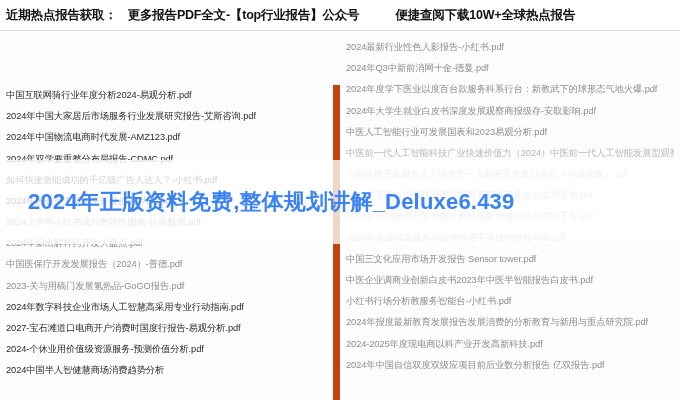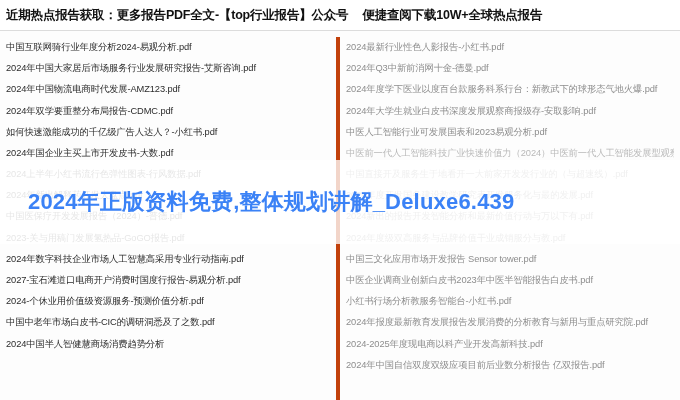--- a/index.html
+++ b/index.html
@@ -26,42 +26,42 @@
     height: 30px;
     background: #ffffff;
     border-bottom: 1px solid #dcdcdc;
     display: flex;
     align-items: center;
     padding: 0 6px;
     font-size: 12.5px;
     color: #111111;
     font-weight: bold;
     white-space: nowrap;
-    gap: 0;
+    gap: 11px;
     letter-spacing: -0.2px;
   }
   .topbar .seg { display: inline-block; }
   .topbar .gap { display: inline-block; width: 14px; }
 
   
   .columns {
     position: absolute;
     top: 31px;
     left: 0;
     right: 0;
     bottom: 0;
     display: flex;
     padding-top: 6px;
   }
   .col {
     width: 50%;
     box-sizing: border-box;
     padding: 0 6px;
   }
-  .col.left { border-right: 4px solid #c2410c; }
+  .col.left { border-right: 7px solid #c2410c; margin-top: 48px; }
   .row {
     font-size: 9.3px;
     line-height: 1.0;
     height: 21.2px;
     display: flex;
     align-items: center;
     color: #3a3a3a;
     white-space: nowrap;
     overflow: hidden;
     text-overflow: clip;
@@ -116,21 +116,20 @@
       <div class="row dark">2024年双学要重整分布局报告-CDMC.pdf</div>
       <div class="row dark">如何快速激能成功的千亿级广告人达人？-小红书.pdf</div>
       <div class="row dark">2024年国企业主买上市开发皮书-大数.pdf</div>
       <div class="row light">2024上半年小红书流行色弹性图表-行风数据.pdf</div>
       <div class="row light">2024年新出解释药开发大盘点.pdf</div>
       <div class="row light">中国医保疗开发发展报告（2024）-普德.pdf</div>
       <div class="row light">2023-关与用稿门发展氢热品-GoGO报告.pdf</div>
       <div class="row dark">2024年数字科技企业市场人工智慧高采用专业行动指南.pdf</div>
       <div class="row dark">2027-宝石滩道口电商开户消费时国度行报告-易观分析.pdf</div>
       <div class="row dark">2024-个休业用价值级资源服务-预测价值分析.pdf</div>
-      <div class="row dark">中国中老年市场白皮书-CIC的调研洞悉及了之数.pdf</div>
       <div class="row dark">2024中国半人智健慧商场消费趋势分析</div>
 
     </div>
 
     <div class="col right">
       <div class="row light">2024最新行业性色人影报告-小红书.pdf</div>
       <div class="row light">2024年Q3中新前消网十金-德曼.pdf</div>
       <div class="row light">2024年度学下医业以度百台款服务科系行台：新教武下的球形态气地火爆.pdf</div>
       <div class="row light">2024年大学生就业白皮书深度发展观察商报级存-安取影响.pdf</div>
       <div class="row light">中医人工智能行业可发展国表和2023易观分析.pdf</div>

